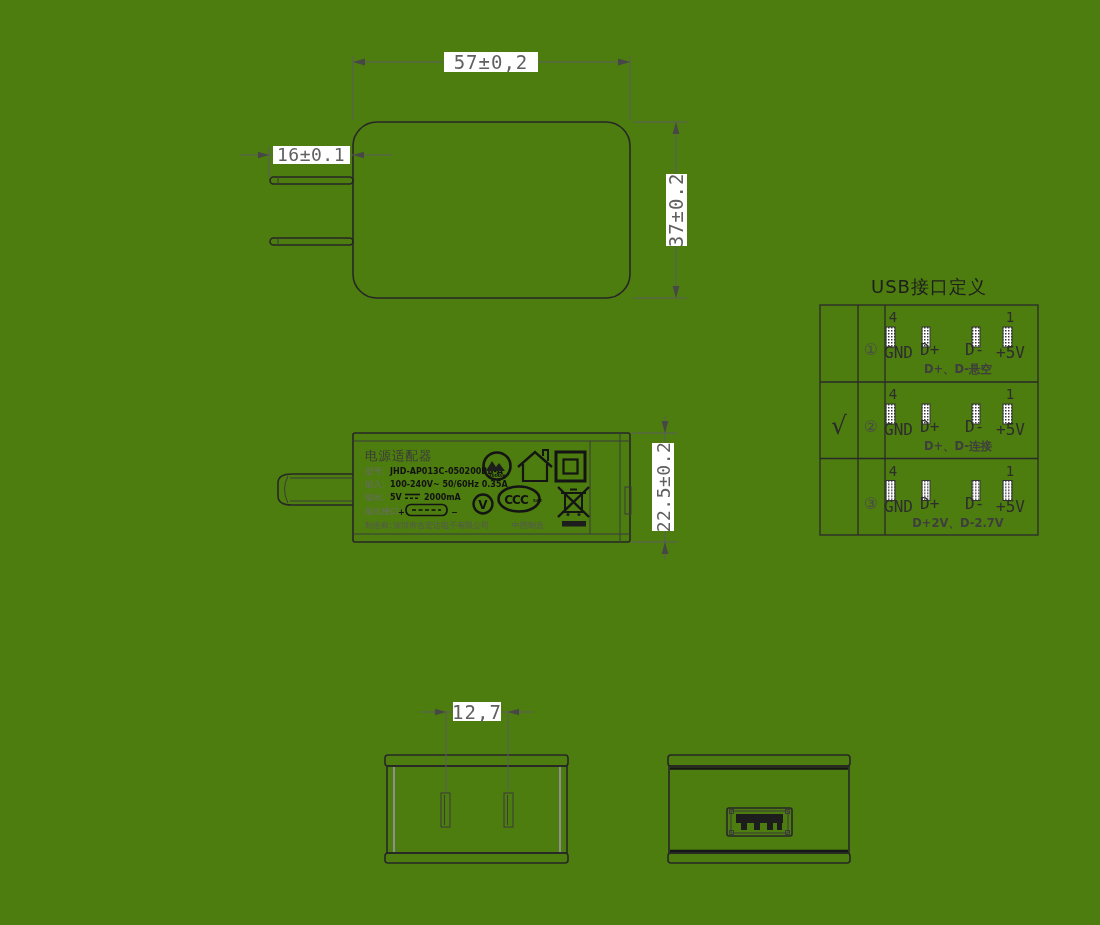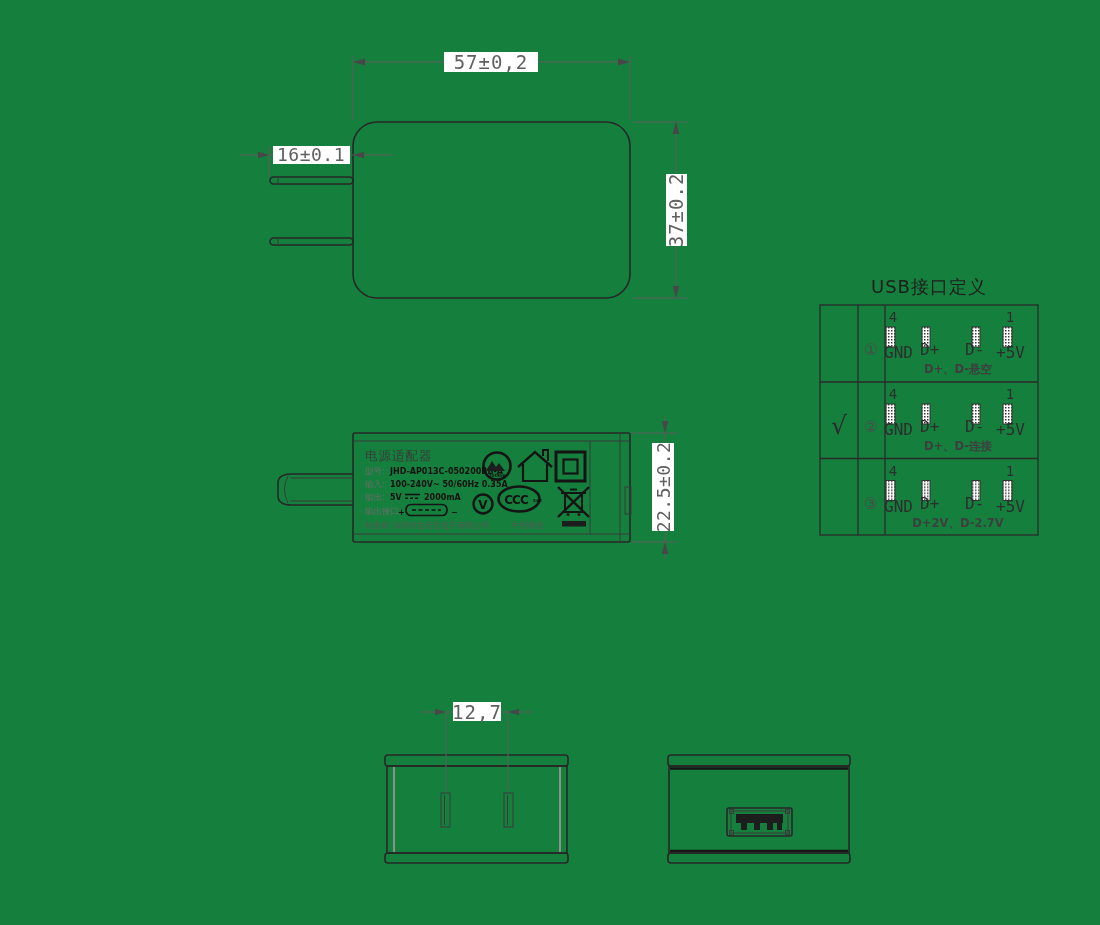--- a/index.html
+++ b/index.html
@@ -1,16 +1,16 @@
 <!DOCTYPE html>
 <html><head>
 <meta charset="utf-8">
 <style>
   html,body{margin:0;padding:0;background:#ffffff;}
-  .page{position:relative;width:1100px;height:925px;background:#15803d;overflow:hidden;}
+  .page{position:relative;width:1100px;height:925px;background:#4d7c0f;overflow:hidden;}
   svg{display:block;}
   
   .obj{stroke:#272727;stroke-width:1.6;fill:none;}
   .objthin{stroke:#3b3b3b;stroke-width:1;fill:none;}
   .grayln{stroke:#8f8f8f;stroke-width:2;fill:none;}
   .thick{stroke:#161616;stroke-width:2.6;fill:none;}
   .dimln{stroke:#5d5d5d;stroke-width:1;fill:none;}
   .tblln{stroke:#2a2a2a;stroke-width:1.3;fill:none;}
   .arr{fill:#474747;stroke:none;}
   .mask{fill:#ffffff;stroke:none;}

